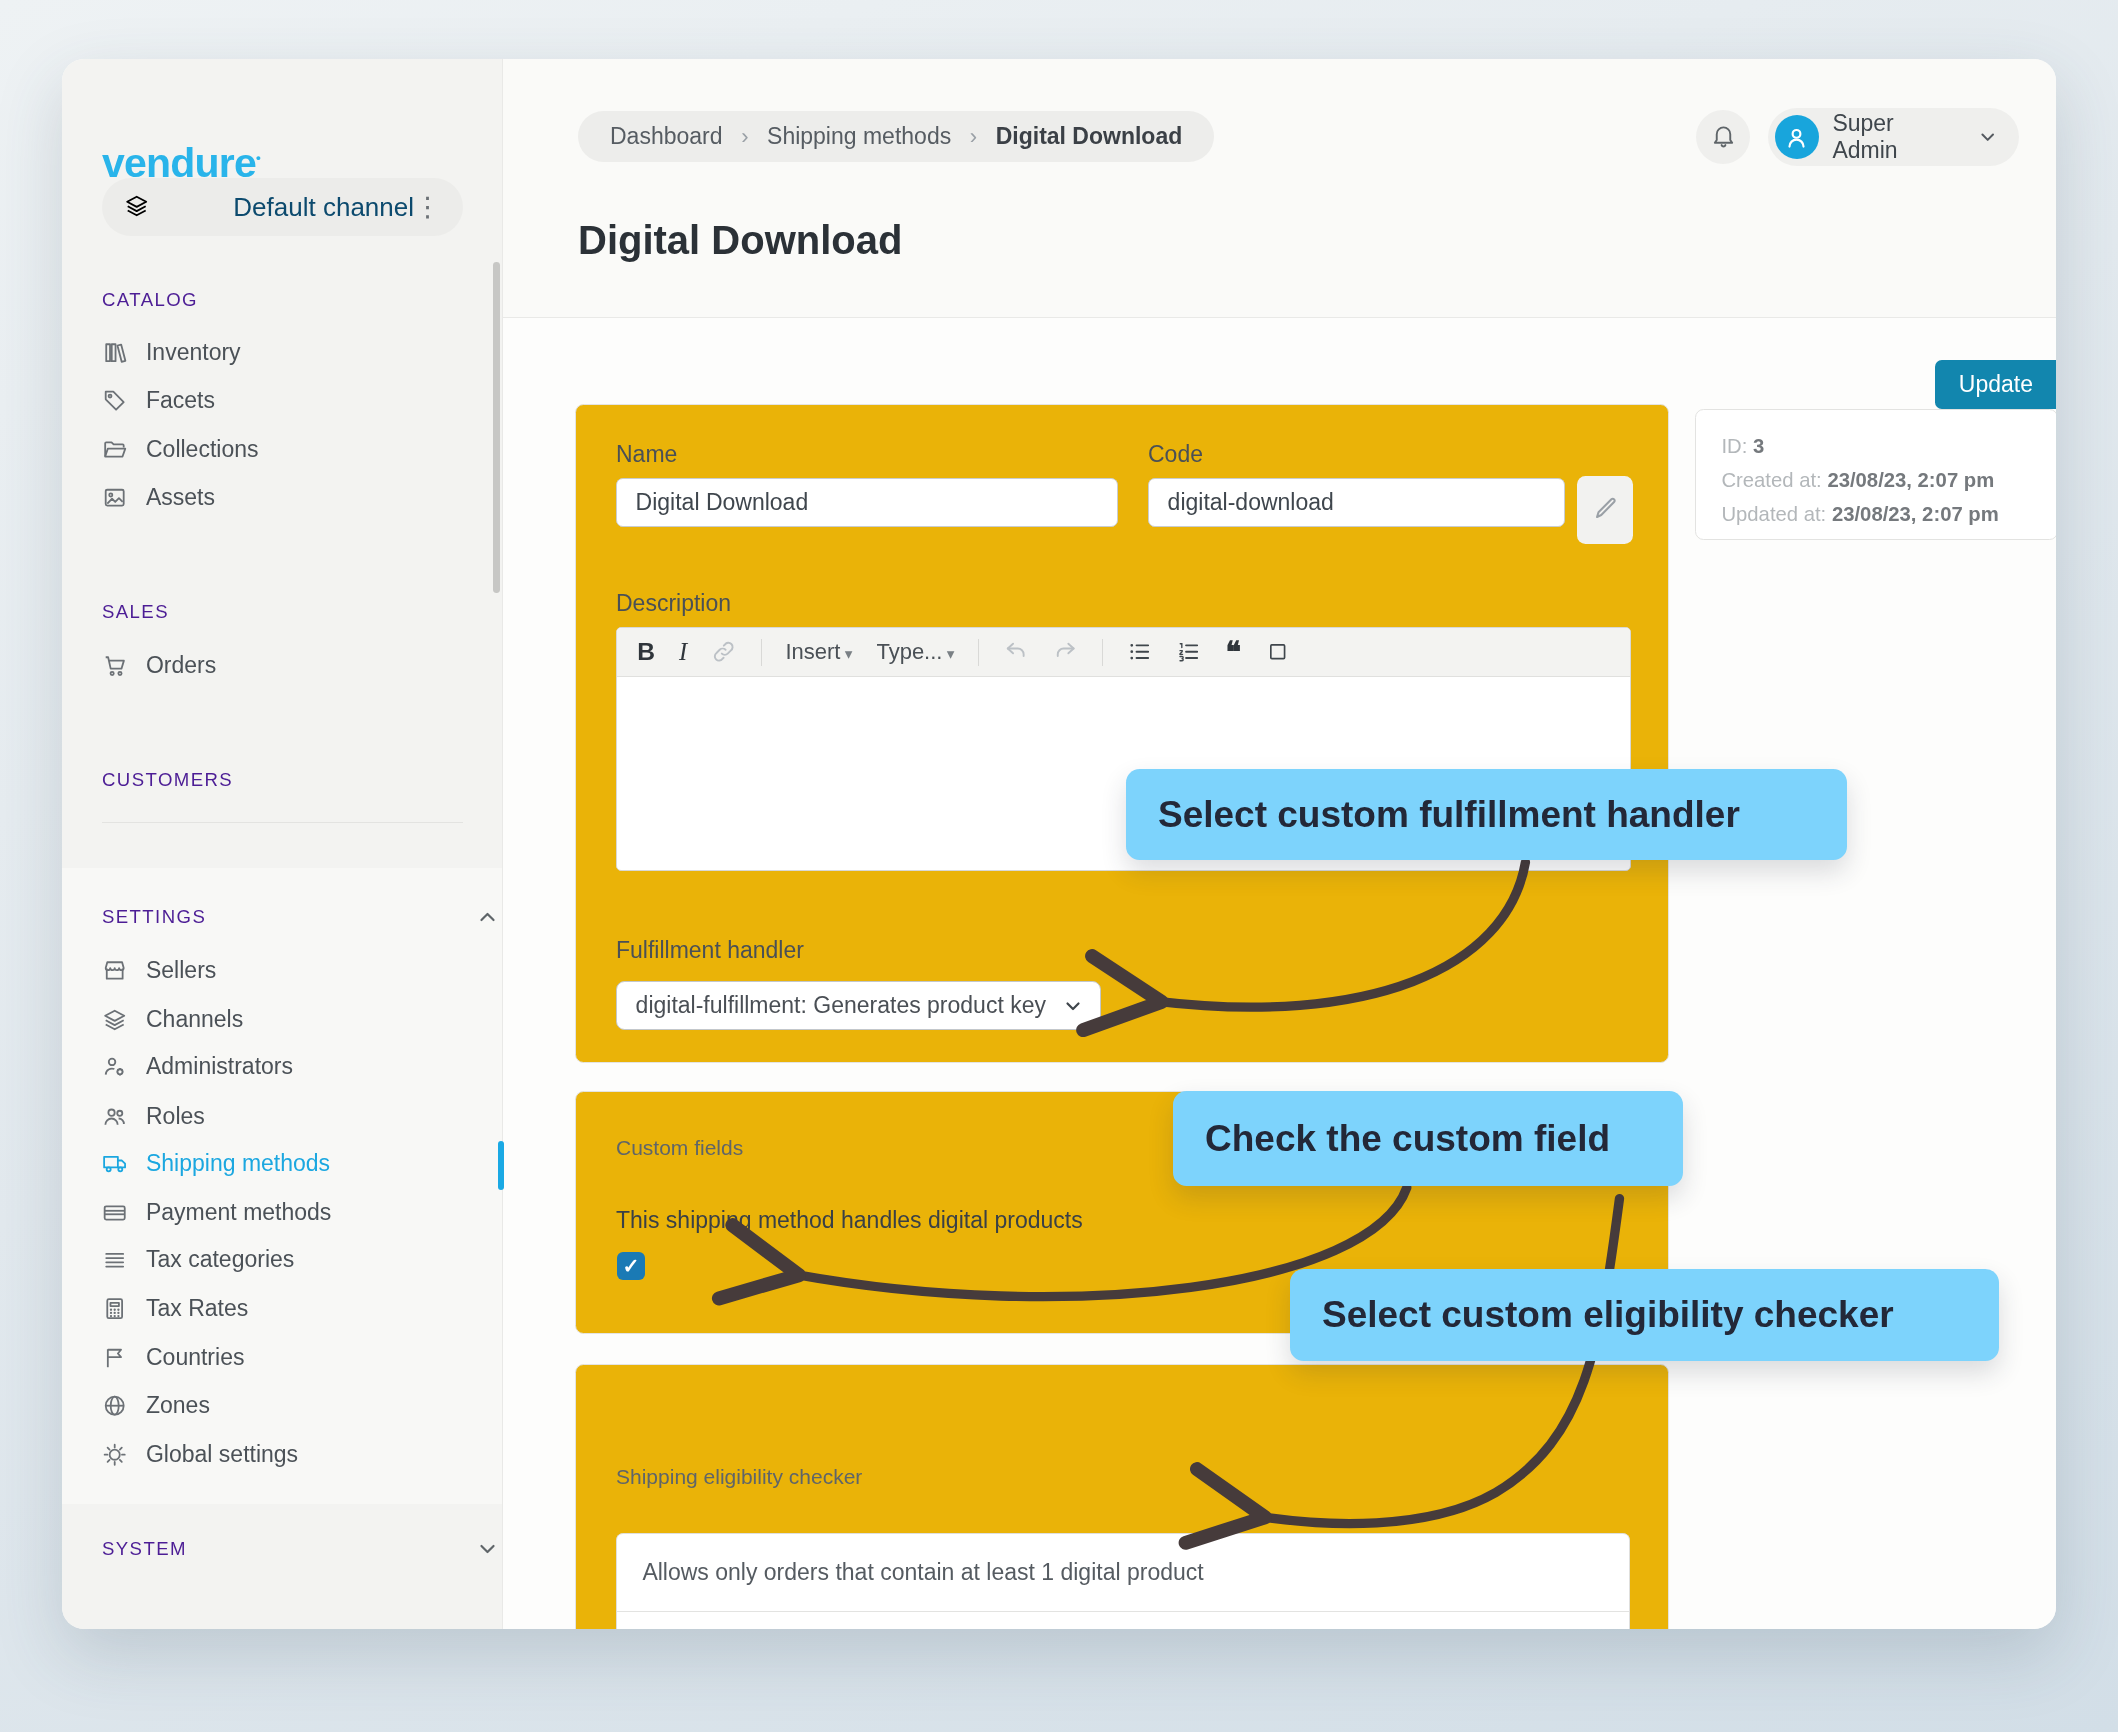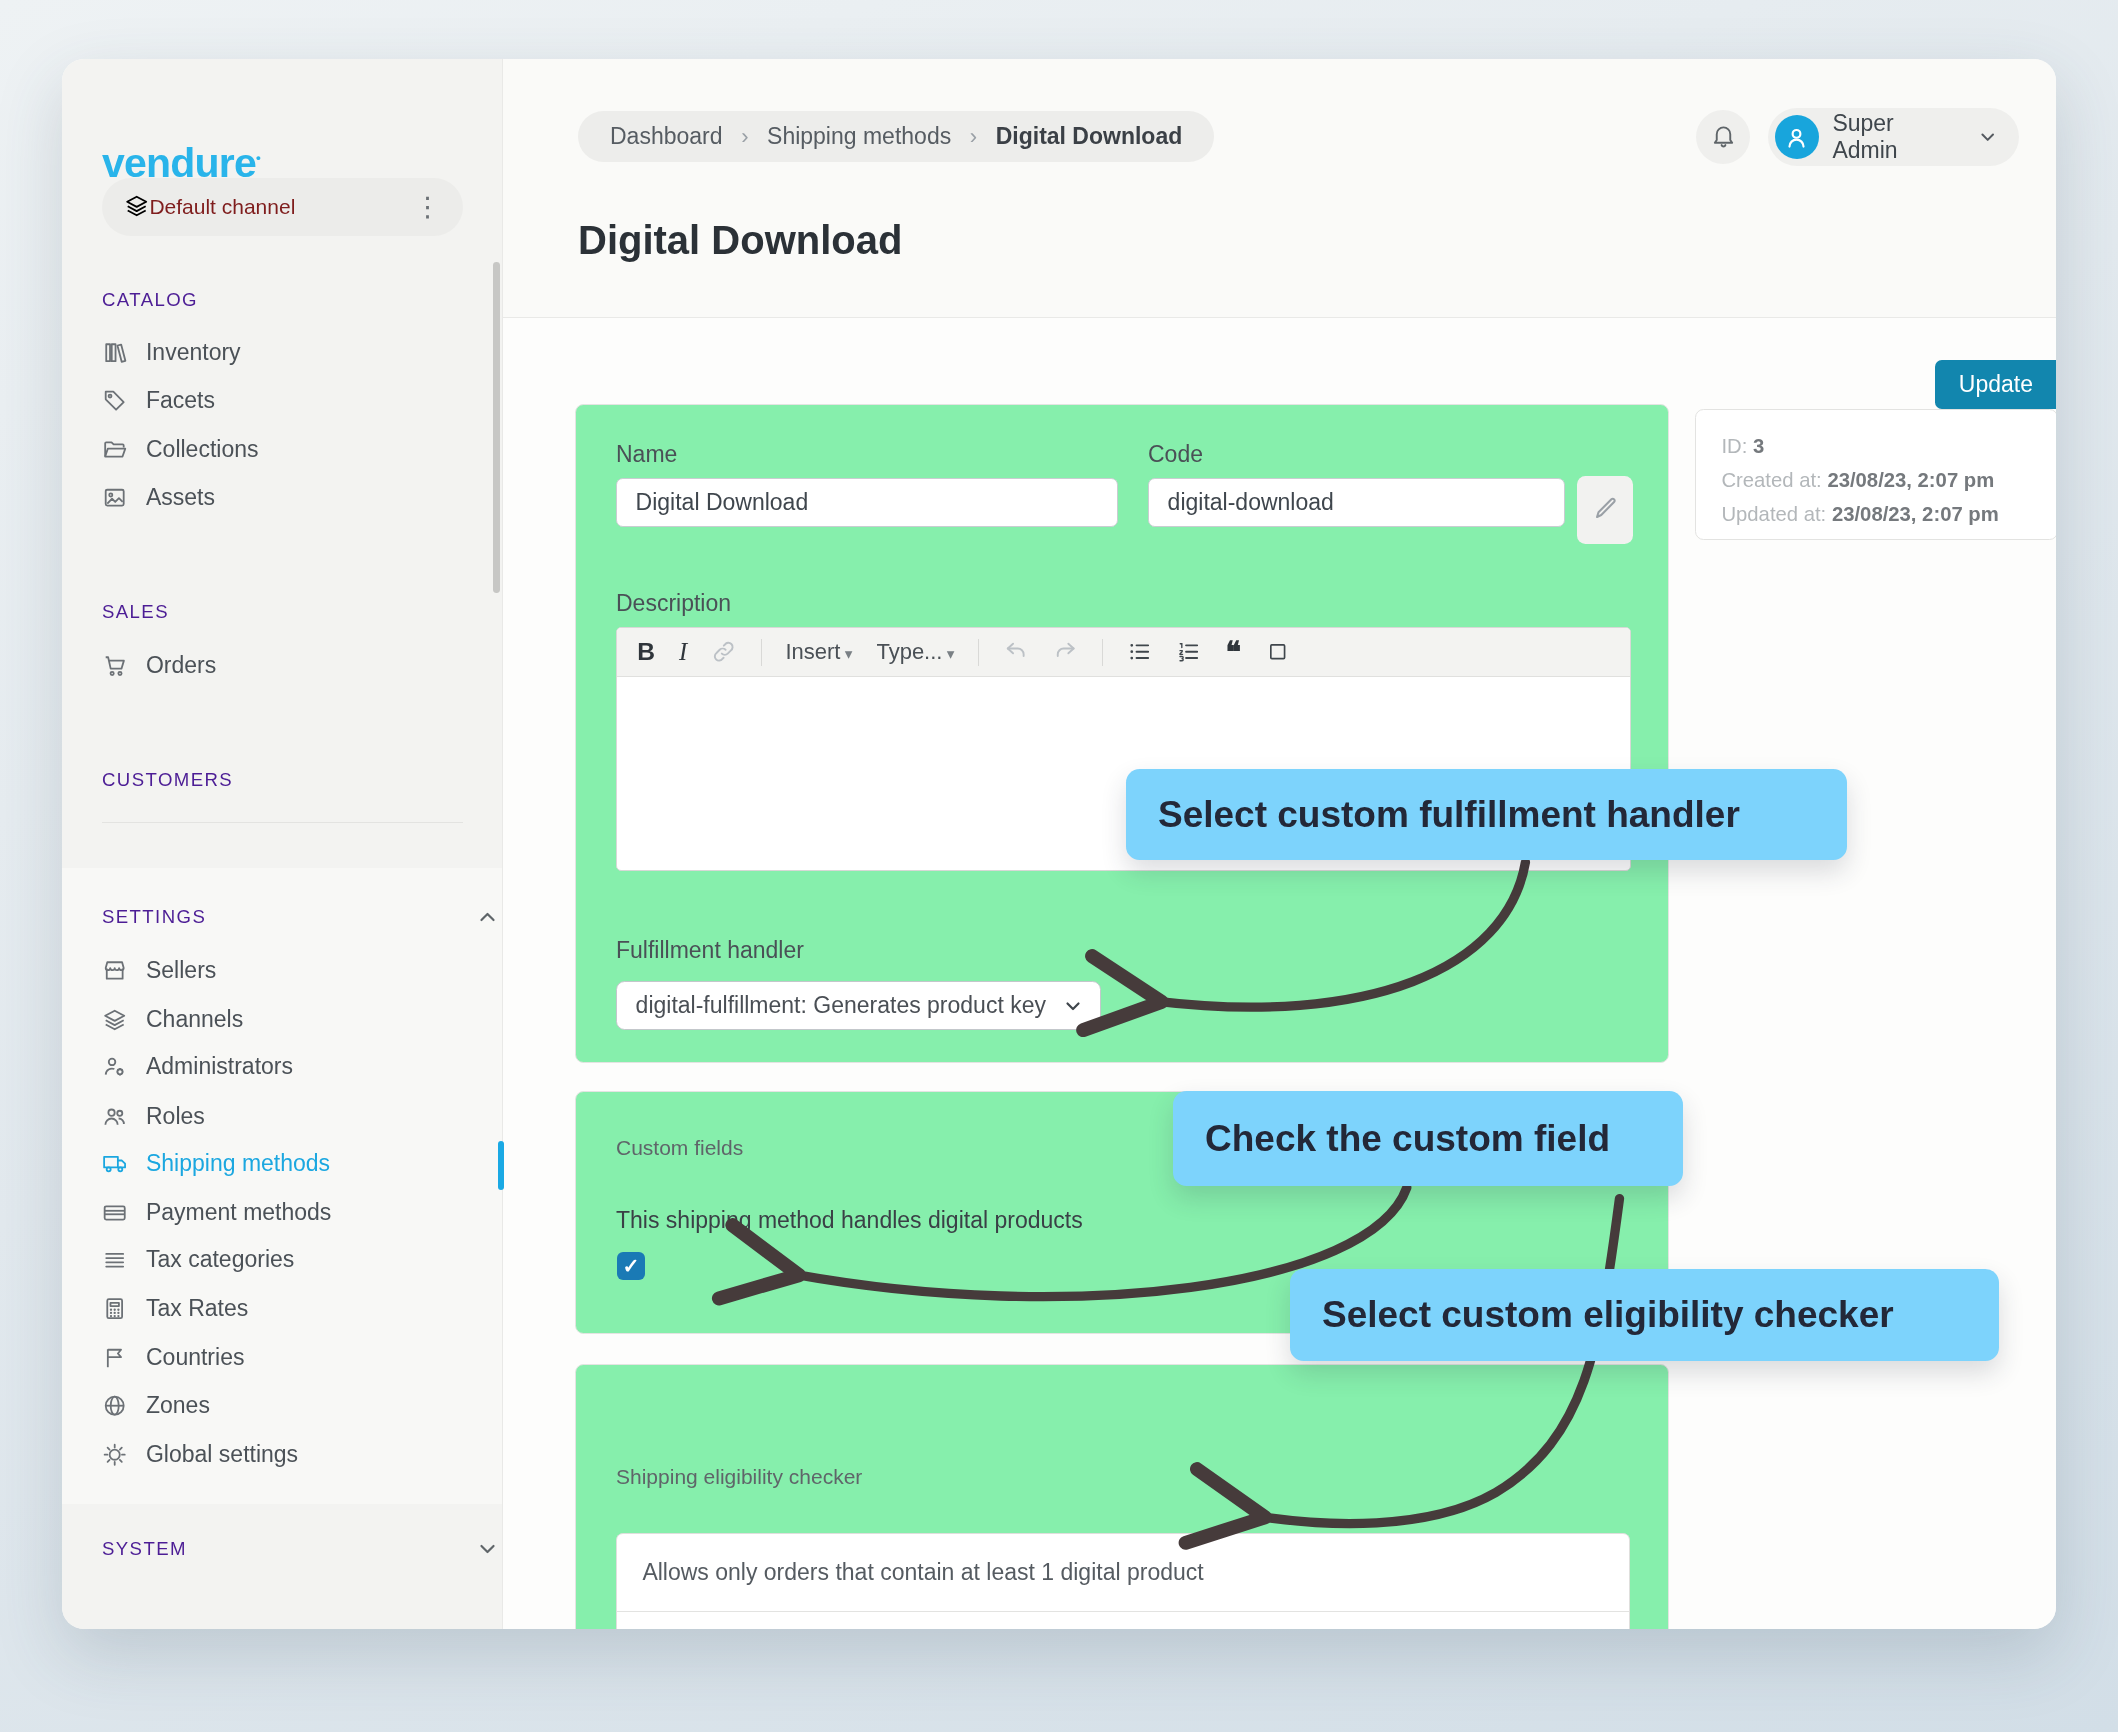--- a/index.html
+++ b/index.html
@@ -10,21 +10,21 @@
     background:#fbfbfa; border-radius:22px; overflow:hidden;
     box-shadow:0 25.4px 68px rgba(50,70,90,.18); }
 
   
   .sidebar { position:absolute; left:0; top:0; width:441px; height:100%; background:#f3f3f1; border-right:0.8px solid #e9e9e7; }
   .settings-bg { position:absolute; left:0; top:809px; width:100%; height:636px; background:#f8f8f6; }
   .logo { position:absolute; left:40px; top:81px; font-size:41px; font-weight:700; letter-spacing:-0.8px; color:#29b4ea; }
   .logo sup { font-size:13.6px; color:#29b4ea; }
   .channel-pill { position:absolute; left:40px; top:119px; width:361px; height:58px; background:#ececea;
     border-radius:29px; display:flex; align-items:center; padding:0 22px; }
-  .channel-pill .ch-label { flex:1; text-align:left; font-size:21px; color:#7f1d1d; }
+  .channel-pill .ch-label { flex:1; text-align:right; font-size:26px; color:#0c4a6e; }
   .kebab { color:#6b7075; font-size:27px; line-height:1; }
   .kebab::after { content:"⋮"; }
 
   .nav-title { position:absolute; left:40px; width:361px; font-size:18.6px; font-weight:400;
     letter-spacing:1.4px; color:#4c1d95; transform:translateY(-50%); }
   .nav-item { position:absolute; left:40px; width:373px; height:47px; display:flex; align-items:center;
     gap:18.6px; font-size:23px; color:#4b5157; cursor:pointer; }
   .nav-item .nicon { width:25.4px; height:25.4px; color:#6c7176; flex:0 0 25.4px; display:flex; }
   .nav-item.active { color:#1ba7e0; font-weight:500; }
   .nav-item.active .nicon { color:#1ba7e0; }
@@ -48,21 +48,21 @@
   .avatar svg { width:29px; height:29px; }
   .user-name { font-size:23px; color:#3f464c; font-weight:500; flex:1; }
   .user-chev { color:#555a60; width:25.4px; height:25.4px; }
   .page-title { position:absolute; left:75px; top:159px; font-size:40px; font-weight:700; color:#2b3137; }
 
   .content { position:absolute; left:441px; top:259px; width:1554px; height:1311px; background:#fdfdfc; }
 
   .update-btn { position:absolute; top:42px; right:0; height:49px; min-width:107px; background:#1286ae;
     color:#fff; font-size:23px; font-weight:500; border:none; border-radius:6.8px 0 0 6.8px; padding:9px 24px; cursor:pointer; font-family:inherit; }
 
-  .card { position:absolute; background:#86efac; border:0.8px solid #e4e4e2; border-radius:8.5px; }
+  .card { position:absolute; background:#eab308; border:0.8px solid #e4e4e2; border-radius:8.5px; }
   .card1 { left:72px; top:86px; width:1094px; height:659px; }
   .card2 { left:72px; top:773px; width:1094px; height:243px; }
   .card3 { left:72px; top:1046px; width:1094px; height:280px; }
 
   .field-label { position:absolute; font-size:23px; color:#4a5056; }
   .text-input { position:absolute; height:49px; border:0.8px solid #c9cdd1; border-radius:6.8px; background:#fff;
     font-size:23px; color:#3f464d; padding:0 18.6px; font-family:inherit; }
   .pencil-btn { position:absolute; left:1001px; top:71px; width:56px; height:68px; background:#f2f2f0;
     border:none; border-radius:8.5px; display:flex; align-items:center; justify-content:center; color:#9aa0a6; cursor:pointer; }
   .pencil-btn svg { width:29px; height:29px; }

